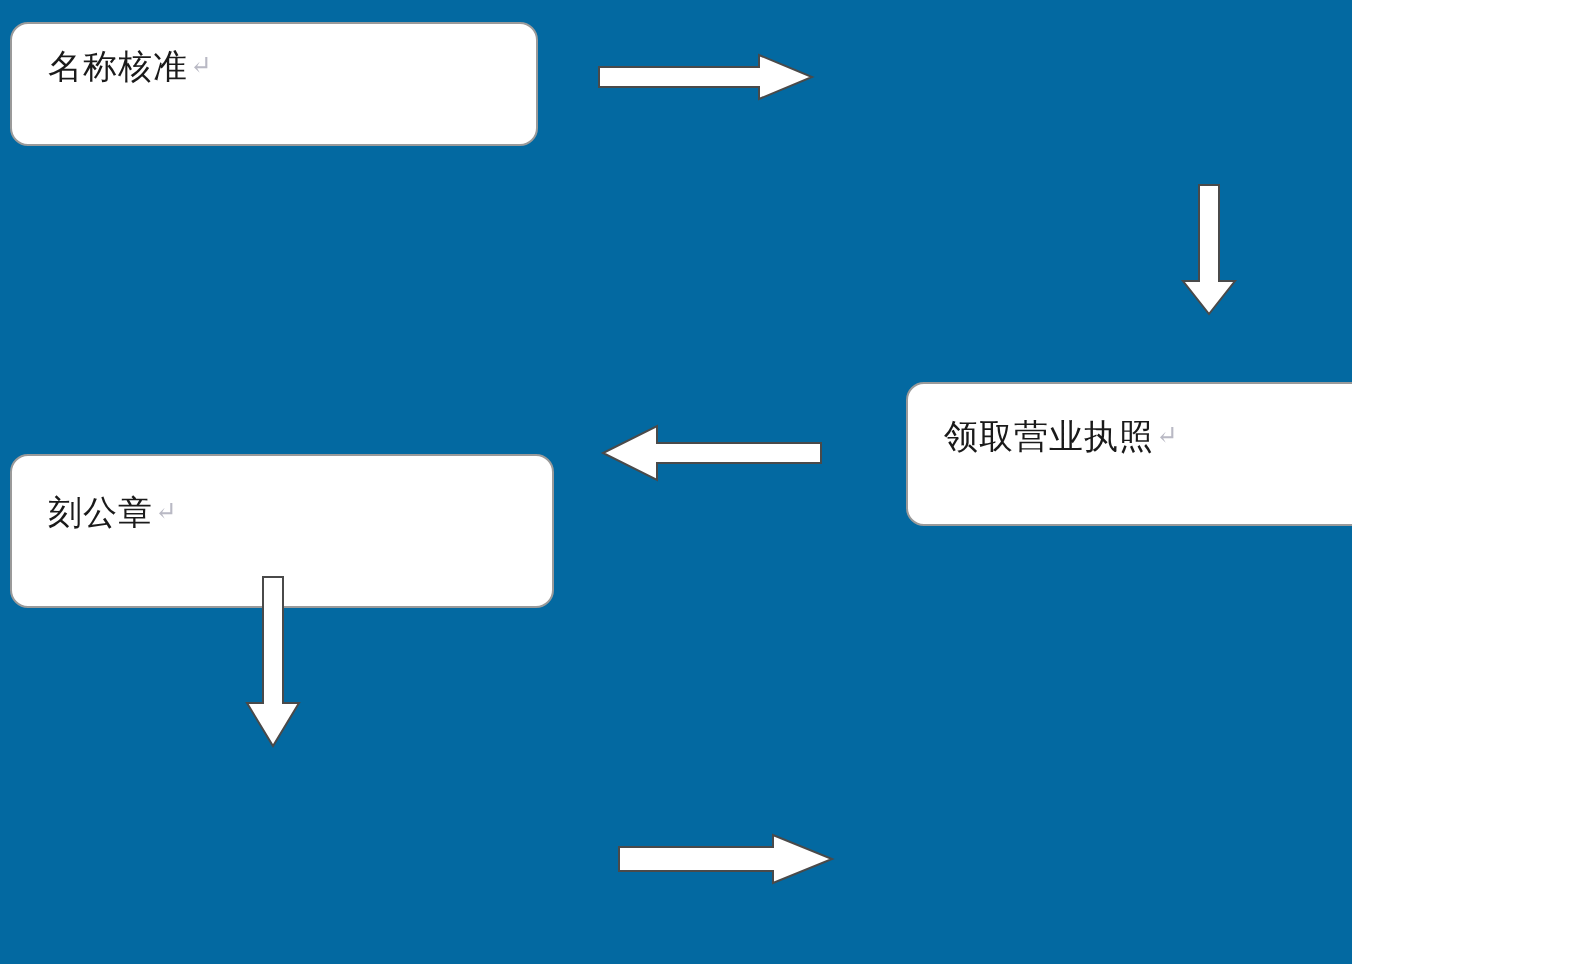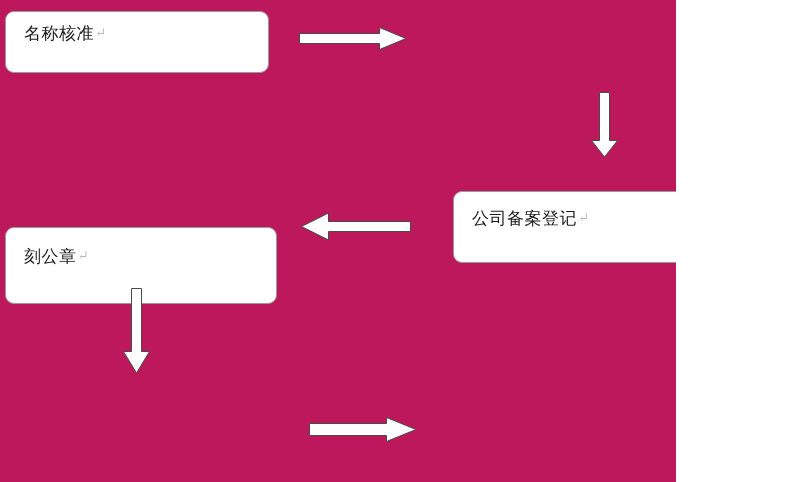--- a/index.html
+++ b/index.html
@@ -8,21 +8,21 @@
     padding: 0;
     background: #ffffff;
   }
   body {
     font-family: "Liberation Serif", "DejaVu Serif", serif;
   }
   #canvas {
     position: relative;
     width: 676px;
     height: 482px;
-    background: #be185d;
+    background: #0369a1;
     overflow: hidden;
   }
 
   
   .node {
     position: absolute;
     box-sizing: border-box;
     background: #ffffff;
     border: 1px solid #9a9a9a;
     border-radius: 9px;
@@ -101,21 +101,21 @@
     <span class="node-label"><span>刻公章</span><span class="pilcrow">↵</span></span>
   </div>
 
   <div class="arrow" id="arrow-license-to-seal">
     <svg width="110" height="30" viewBox="0 0 110 30">
       <path class="arrow-shape" d="M109.5,9.5 L27.5,9.5 L27.5,1.0 L0.5,14.5 L27.5,28.0 L27.5,19.5 L109.5,19.5 Z"></path>
     </svg>
   </div>
 
   <div class="node" id="node-business-license">
-    <span class="node-label"><span>公司备案登记</span><span class="pilcrow">↵</span></span>
+    <span class="node-label"><span>领取营业执照</span><span class="pilcrow">↵</span></span>
   </div>
 
   <div class="arrow" id="arrow-seal-to-tax">
     <svg width="28" height="86" viewBox="0 0 28 86">
       <path class="arrow-shape" d="M8.5,0.5 L18.5,0.5 L18.5,63.5 L26.5,63.5 L13.5,85.0 L0.5,63.5 L8.5,63.5 Z"></path>
     </svg>
   </div>
 
 
   <div class="arrow" id="arrow-tax-to-bank">

